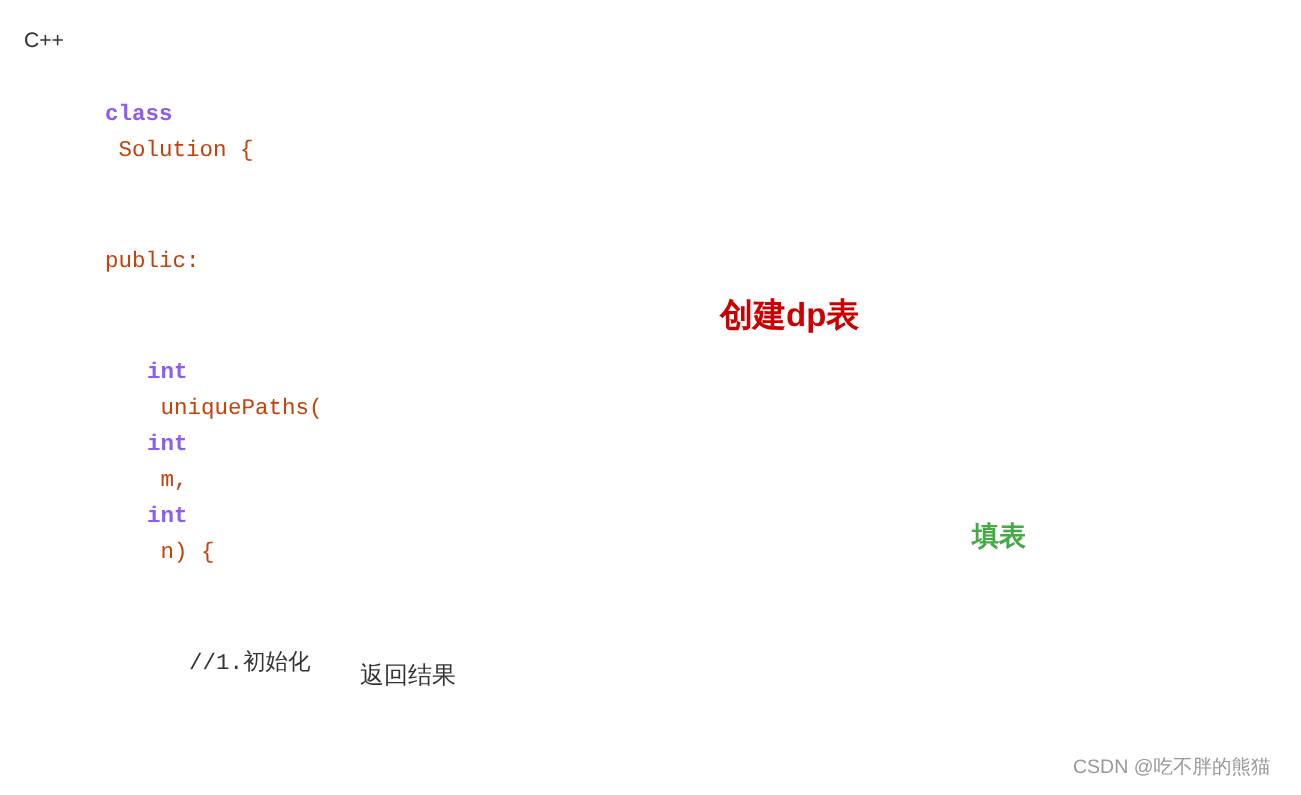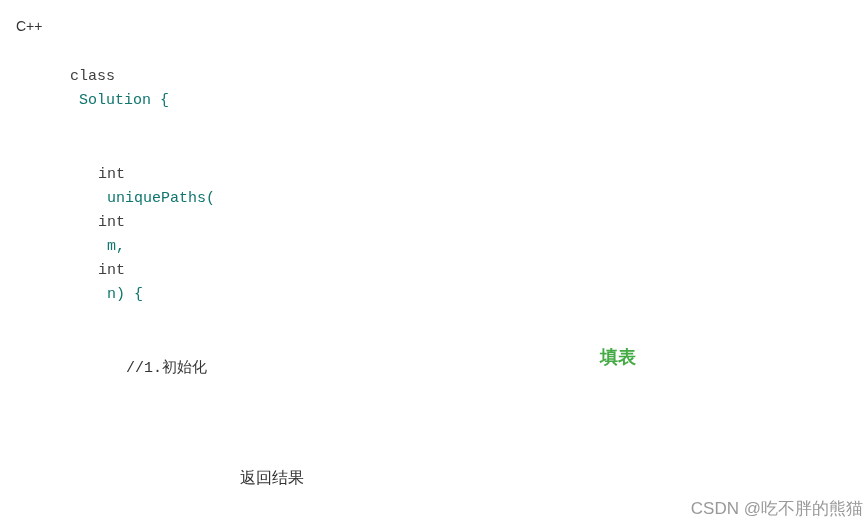--- a/index.html
+++ b/index.html
@@ -30,90 +30,95 @@
       padding: 0 16px;
       line-height: 1.6;
     }
 
     .line {
       display: block;
       white-space: pre;
       padding: 1px 0;
     }
 
-    .kw { color: #404040; font-weight: normal; text-align: center; }
-    .plain { color: #0f766e; }
+    .kw { color: #8b5cf6; font-weight: bold; text-align: center; }
+    .plain { color: #c2410c; }
     .comment { color: #333333; }
 
     .annotation-red {
       color: #cc0000;
       font-family: 'SimSun', '宋体', Arial, sans-serif;
       font-size: 22px;
       font-weight: bold;
       position: absolute;
     }
 
     .annotation-green {
       color: #44aa44;
       font-family: 'SimSun', '宋体', Arial, sans-serif;
       font-size: 18px;
       font-weight: bold;
       position: absolute;
+      margin-left: 48px;
     }
 
     .annotation-black {
       color: #333333;
       font-family: 'SimSun', '宋体', Arial, sans-serif;
       font-size: 16px;
       position: absolute;
     }
 
     .watermark {
       position: absolute;
       bottom: 10px;
-      right: 4px;
+      right: 20px;
       color: #999999;
       font-family: Arial, sans-serif;
-      font-size: 17px;
+      font-size: 13px;
     }
 
     .code-line-indent1 { padding-left: 28px; }
     .code-line-indent2 { padding-left: 56px; }
   </style>
 </head>
 <body>
 
 <div class="code-container" style="position:relative; height:530px;">
 
   <div class="lang-label">C++</div>
 
   <div class="code-block">
 
     <div class="line">
       <span class="kw">class</span>
       <span class="plain"> Solution {</span>
     </div>
 
+    <div class="line">
+      <span class="plain">public:</span>
+    </div>
 
     <div class="line code-line-indent1">
       <span class="kw">int</span>
       <span class="plain"> uniquePaths(</span>
       <span class="kw">int</span>
       <span class="plain"> m, </span>
       <span class="kw">int</span>
       <span class="plain"> n) {</span>
     </div>
 
 
     <div class="line code-line-indent2">
       <span class="comment">//1.初始化</span>
     </div>
 
   </div>
 
+  <div class="annotation-red" style="top: 195px; left: 480px;">创建dp表</div>
 
   <div class="annotation-green" style="top: 345px; left: 600px;">填表</div>
 
-  <div class="annotation-black" style="top: 440px; left: 240px; margin-top: 28px;">返回结果</div>
+  <div class="annotation-black" style="top: 440px; left: 240px;">返回结果</div>
 
   <div class="watermark">CSDN @吃不胖的熊猫</div>
 
 </div>
 
 </body></html>

